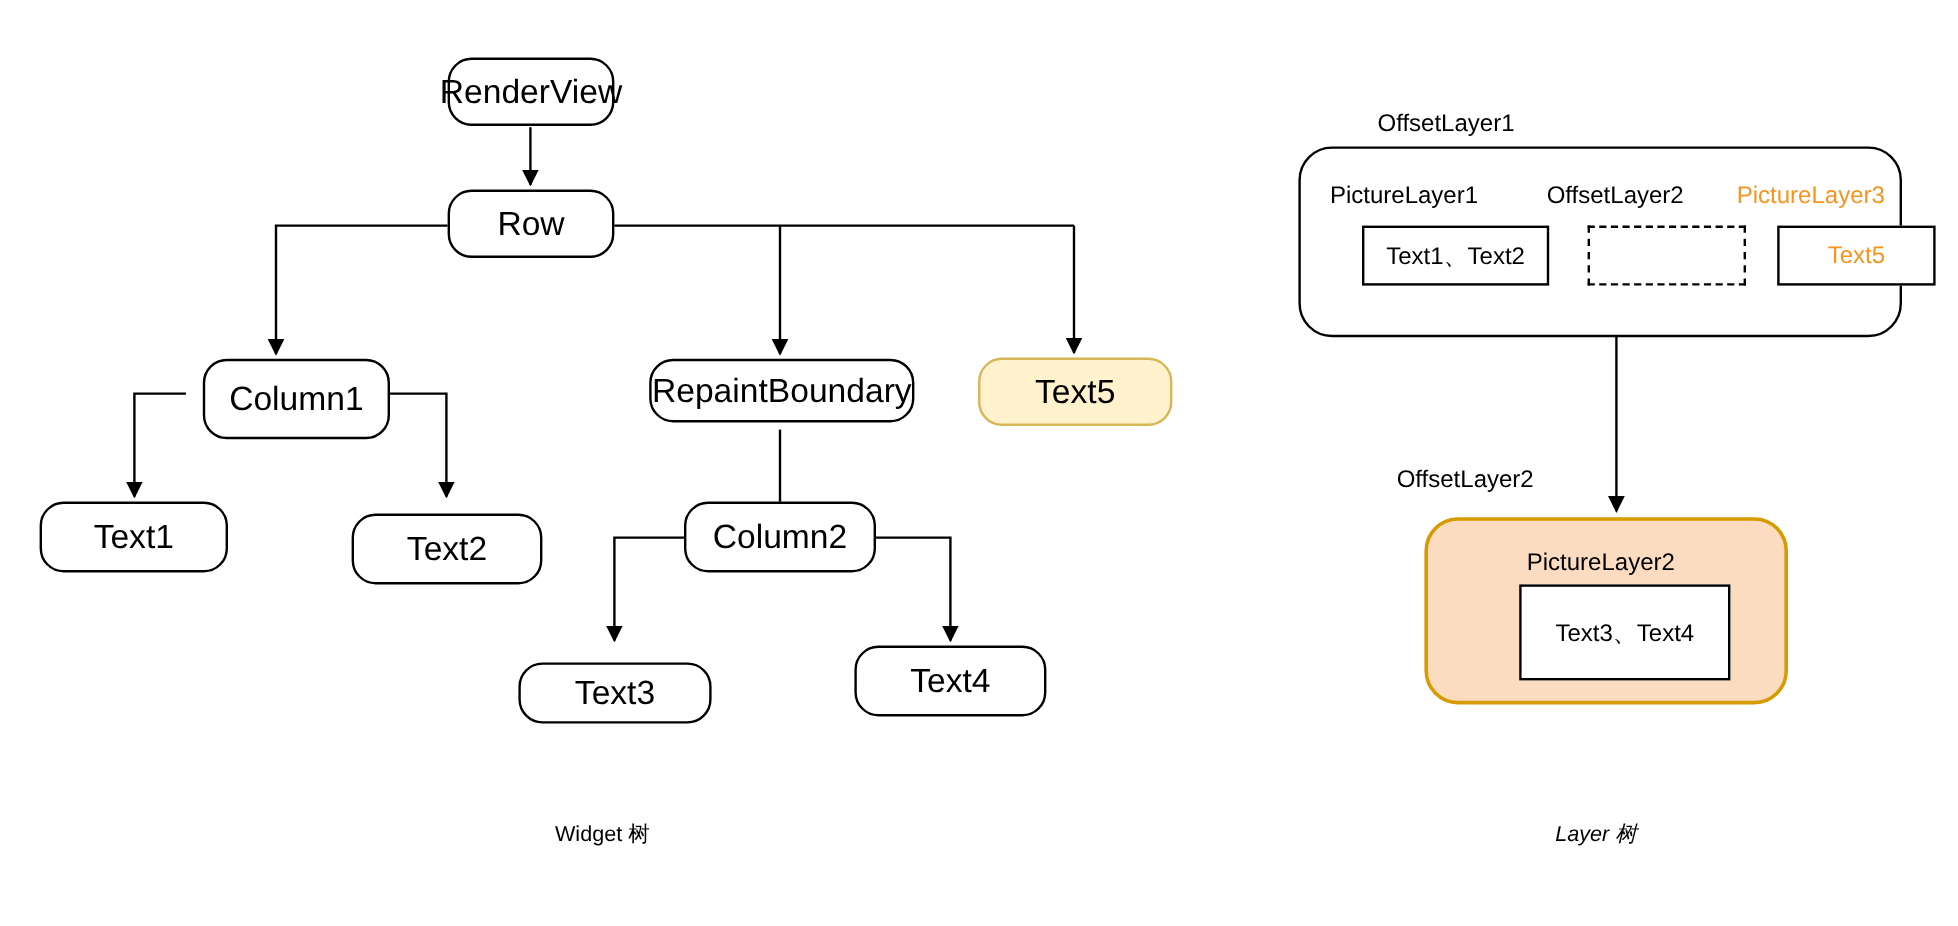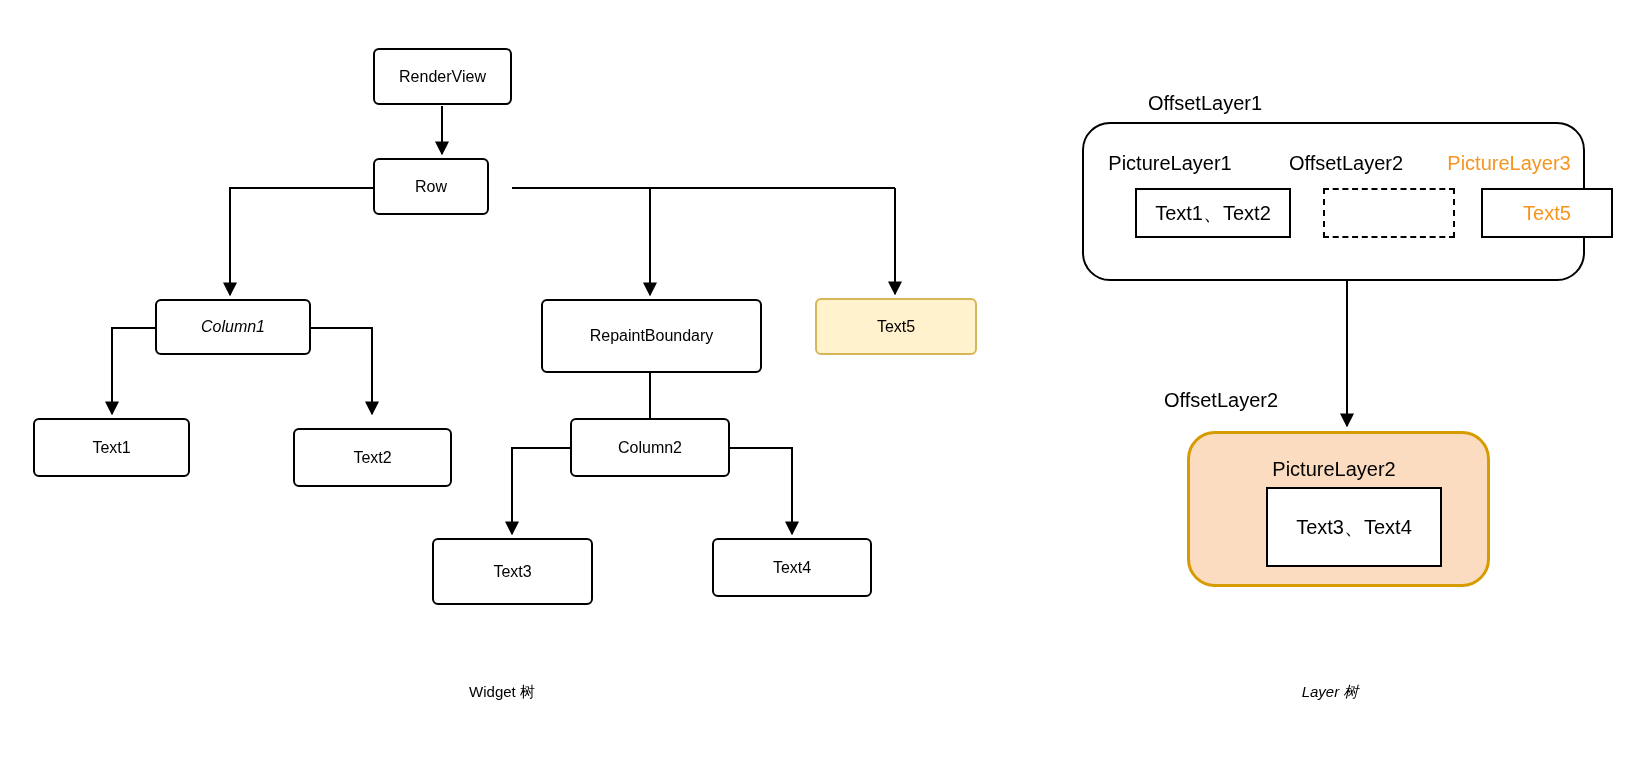--- a/index.html
+++ b/index.html
@@ -10,28 +10,28 @@
     --orange-text:#F7941E;
     --line-color:#000000;
   }
   *{box-sizing:border-box;margin:0;padding:0;}
   html,body{background:#ffffff;}
   body{font-family:"Liberation Sans","DejaVu Sans",sans-serif;color:#000;}
   .canvas{position:relative;width:1632px;height:772px;background:#fff;overflow:hidden;}
   .edges{position:absolute;left:0;top:0;width:1632px;height:772px;pointer-events:none;}
   .node{
     position:absolute;display:flex;align-items:center;justify-content:center;
-    background:#fff;border:2px solid #000;border-radius:6px;
-    font-size:16px;line-height:1;white-space:nowrap;
+    background:#fff;border:2px solid #000;border-radius:20px;
+    font-size:28px;line-height:1;white-space:nowrap;
   }
   .node--yellow{background:var(--highlight-fill);border-color:var(--highlight-stroke);}
   .lbl{
     position:absolute;font-size:20px;line-height:1.1;text-align:center;white-space:nowrap;
   }
-  .caption{position:absolute;font-size:15px;text-align:center;white-space:nowrap;}
+  .caption{position:absolute;font-size:18px;text-align:center;white-space:nowrap;}
   .bigrect{
     position:absolute;background:#fff;border:2px solid #000;border-radius:28px;
   }
   .cellbox{
     position:absolute;display:flex;align-items:center;justify-content:center;
     background:#fff;border:2px solid #000;font-size:20px;white-space:nowrap;margin-left:43px;
   }
   .cellbox--dashed{border-style:dashed;}
   .orange-container{
     position:absolute;background:var(--container-fill);
@@ -71,35 +71,35 @@
       <path d="M570 448 L512 448 L512 534" marker-end="url(#ah)"></path>
 
       <path d="M730 448 L792 448 L792 534" marker-end="url(#ah)"></path>
 
       <path d="M1347 238 L1347 426" marker-end="url(#ah)"></path>
     </g>
   </svg>
 
   <div class="node" style="left:373px;top:48px;width:139px;height:57px;">RenderView</div>
 
-  <div class="node" style="left:373px;top:158px;width:116px;height:57px;">Row</div>
+  <div class="node" style="left:373px;top:158px;width:139px;height:57px;">Row</div>
 
-  <div class="node" style="left:155px;top:299px;width:156px;height:56px;font-style:italic;">Column1</div>
+  <div class="node" style="left:169px;top:299px;width:156px;height:67px;">Column1</div>
 
-  <div class="node" style="left:541px;top:299px;width:221px;height:74px;">RepaintBoundary</div>
+  <div class="node" style="left:541px;top:299px;width:221px;height:53px;">RepaintBoundary</div>
 
   <div class="node node--yellow" style="left:815px;top:298px;width:162px;height:57px;">Text5</div>
 
   <div class="node" style="left:33px;top:418px;width:157px;height:59px;">Text1</div>
 
   <div class="node" style="left:293px;top:428px;width:159px;height:59px;">Text2</div>
 
   <div class="node" style="left:570px;top:418px;width:160px;height:59px;">Column2</div>
 
-  <div class="node" style="left:432px;top:538px;width:161px;height:67px;">Text3</div>
+  <div class="node" style="left:432px;top:552px;width:161px;height:51px;">Text3</div>
 
   <div class="node" style="left:712px;top:538px;width:160px;height:59px;">Text4</div>
 
   <div class="caption" style="left:402px;top:683px;width:200px;">Widget 树</div>
 
   <div class="lbl" style="left:1105px;top:92px;width:200px;">OffsetLayer1</div>
 
   <div class="bigrect" style="left:1082px;top:122px;width:503px;height:159px;"></div>
 
   <div class="lbl" style="left:1092px;top:152px;width:156px;">PictureLayer1</div>

